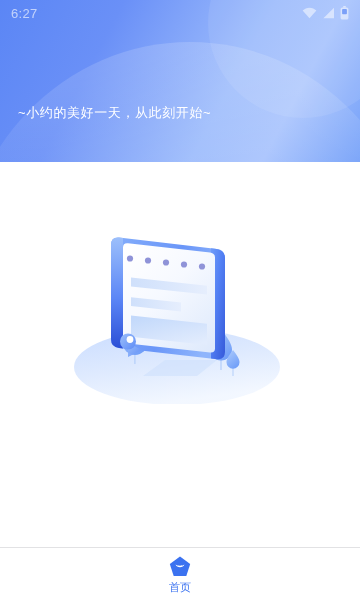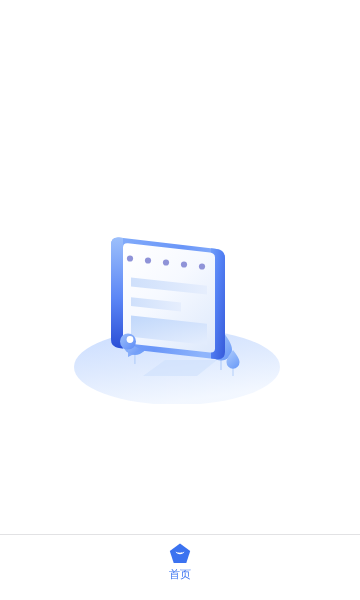--- a/index.html
+++ b/index.html
@@ -107,21 +107,21 @@
     height: 180px;
   }
   .illustration svg { display: block; }
 
   
   .tabbar {
     position: absolute;
     left: 0;
     bottom: 0;
     width: 360px;
-    height: 66px;
+    height: 53px;
     background: #ffffff;
     border-top: 1px solid #e2e2e4;
     display: flex;
     align-items: flex-start;
     box-sizing: border-box;
     z-index: 5;
   }
   .tab {
     flex: 1;
     height: 100%;
@@ -147,20 +147,49 @@
     line-height: 1.1;
     color: #9a9aa6;
   }
   .tab.active .tab-label { color: #3b72f0; }
 </style>
 </head>
 <body>
 
 <div class="screen">
 
+  <div class="header">
+    <div class="header-circle"></div>
+    <div class="header-sheen"></div>
+
+    <div class="statusbar">
+      <div class="status-time">6:27</div>
+      <div class="status-icons">
+        <span>
+          <svg width="15" height="12" viewBox="0 0 15 12">
+            <path d="M7.5 11.2 L0.6 3.6 C2.5 1.7 4.9 0.7 7.5 0.7 C10.1 0.7 12.5 1.7 14.4 3.6 Z" fill="rgba(255,255,255,0.52)"></path>
+          </svg>
+        </span>
+        <span>
+          <svg width="13" height="12" viewBox="0 0 13 12">
+            <path d="M12 0.8 L12 11.2 L1.4 11.2 Z" fill="rgba(255,255,255,0.52)"></path>
+          </svg>
+        </span>
+        <span>
+          <svg width="9" height="14" viewBox="0 0 9 14">
+            <rect x="3.1" y="0" width="2.8" height="1.6" rx="0.5" fill="rgba(255,255,255,0.52)"></rect>
+            <rect x="0.6" y="1.4" width="7.8" height="12.2" rx="1.6" fill="rgba(255,255,255,0.52)"></rect>
+            <rect x="2.1" y="3.1" width="4.8" height="5.2" rx="0.8" fill="#7ba0f8"></rect>
+          </svg>
+        </span>
+      </div>
+    </div>
+
+    <div class="header-slogan">~小约的美好一天，从此刻开始~</div>
+  </div>
 
   <div class="content">
     <div class="illustration">
       <svg width="230" height="180" viewBox="0 0 230 180">
         <defs>
           <linearGradient id="gGround" x1="0" y1="0" x2="0.4" y2="1">
             <stop offset="0%" stop-color="#c6daff"></stop>
             <stop offset="55%" stop-color="#dde9fe"></stop>
             <stop offset="100%" stop-color="#f2f7ff"></stop>
           </linearGradient>

